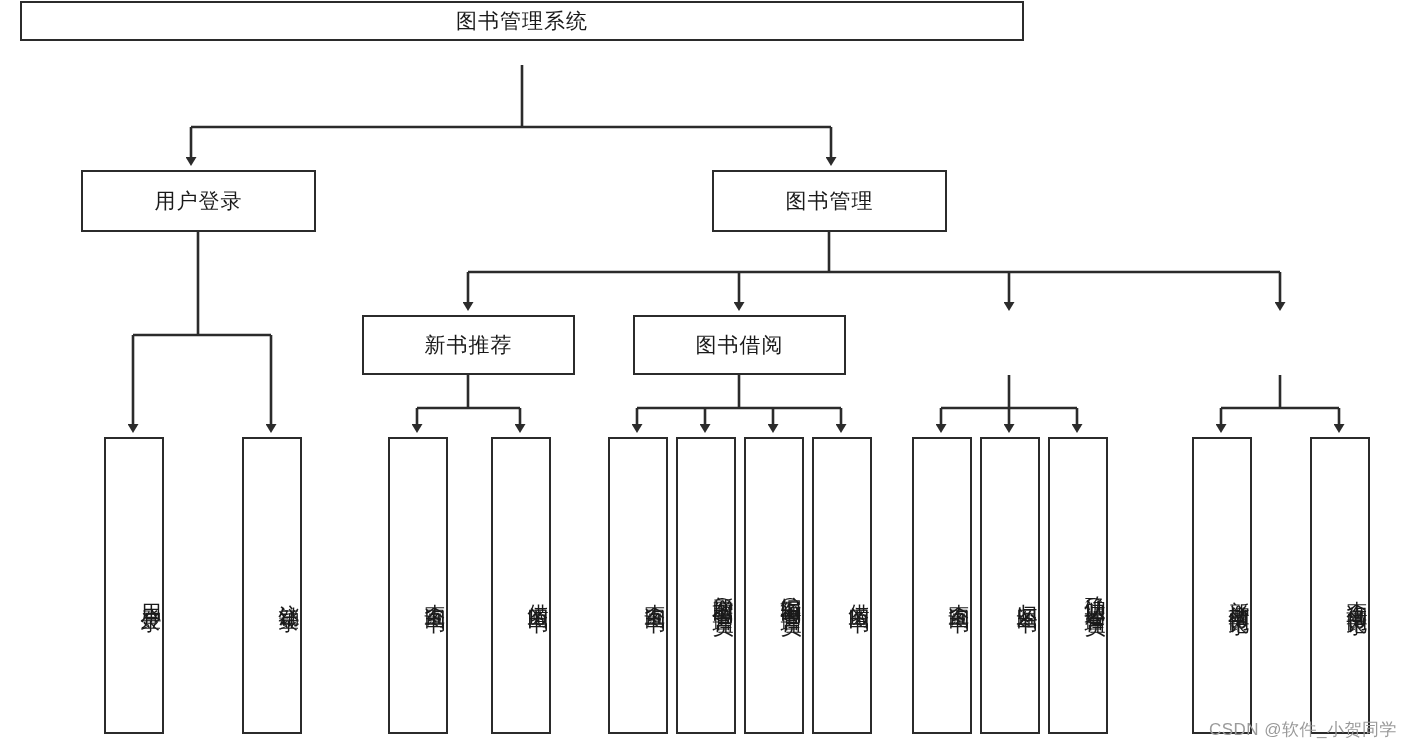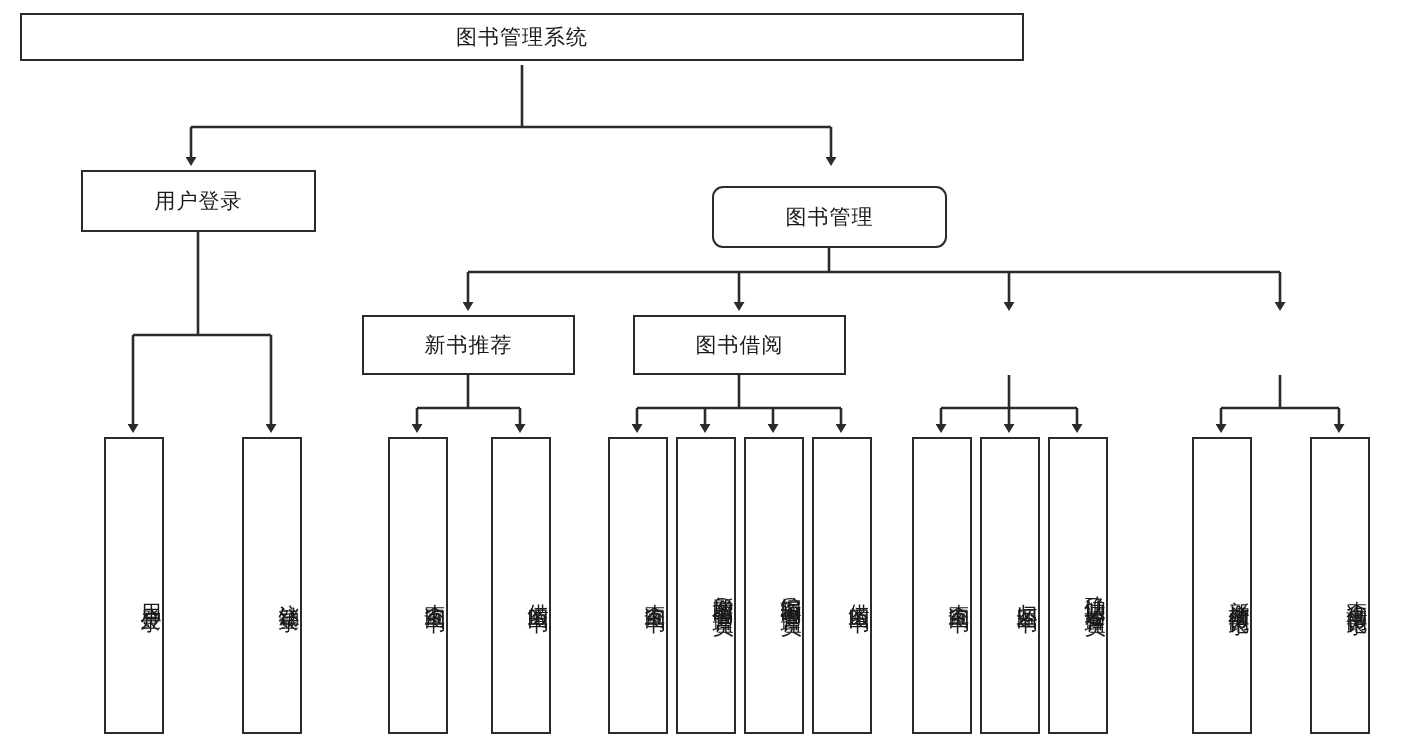--- a/index.html
+++ b/index.html
@@ -112,28 +112,28 @@
       <path d="M1009,408 L1009,425" marker-end="url(#arrow)"></path>
       <path d="M1077,408 L1077,425" marker-end="url(#arrow)"></path>
 
       <path d="M1280,375 L1280,408"></path>
       <path d="M1221,408 L1339,408"></path>
       <path d="M1221,408 L1221,425" marker-end="url(#arrow)"></path>
       <path d="M1339,408 L1339,425" marker-end="url(#arrow)"></path>
     </g>
   </svg>
 
-  <div class="node horiz" style="left:20px; top:13px; width:1004px; height:48px;">
+  <div class="node horiz" style="left:20px; top:1px; width:1004px; height:40px;">
     <span>图书管理系统</span>
   </div>
 
   <div class="node horiz" style="left:81px; top:170px; width:235px; height:62px;">
     <span>用户登录</span>
   </div>
-  <div class="node horiz" style="left:712px; top:186px; width:235px; height:62px;border-radius:11px;">
+  <div class="node horiz" style="left:712px; top:170px; width:235px; height:62px;">
     <span>图书管理</span>
   </div>
 
   <div class="node horiz" style="left:633px; top:315px; width:213px; height:60px;">
     <span>图书借阅</span>
   </div>
   <div class="node horiz" style="left:362px; top:315px; width:213px; height:60px;">
     <span>新书推荐</span>
   </div>
 
@@ -174,14 +174,15 @@
     <span class="vtext">确认归还（管理员）</span>
   </div>
 
   <div class="node vert" style="left:1192px; top:437px; width:60px; height:297px;">
     <span class="vtext">新增借阅记录</span>
   </div>
   <div class="node vert" style="left:1310px; top:437px; width:60px; height:297px;">
     <span class="vtext">查询借阅记录</span>
   </div>
 
+  <div class="watermark">CSDN @软件_小贺同学</div>
 
 </div>
 
 </body></html>

